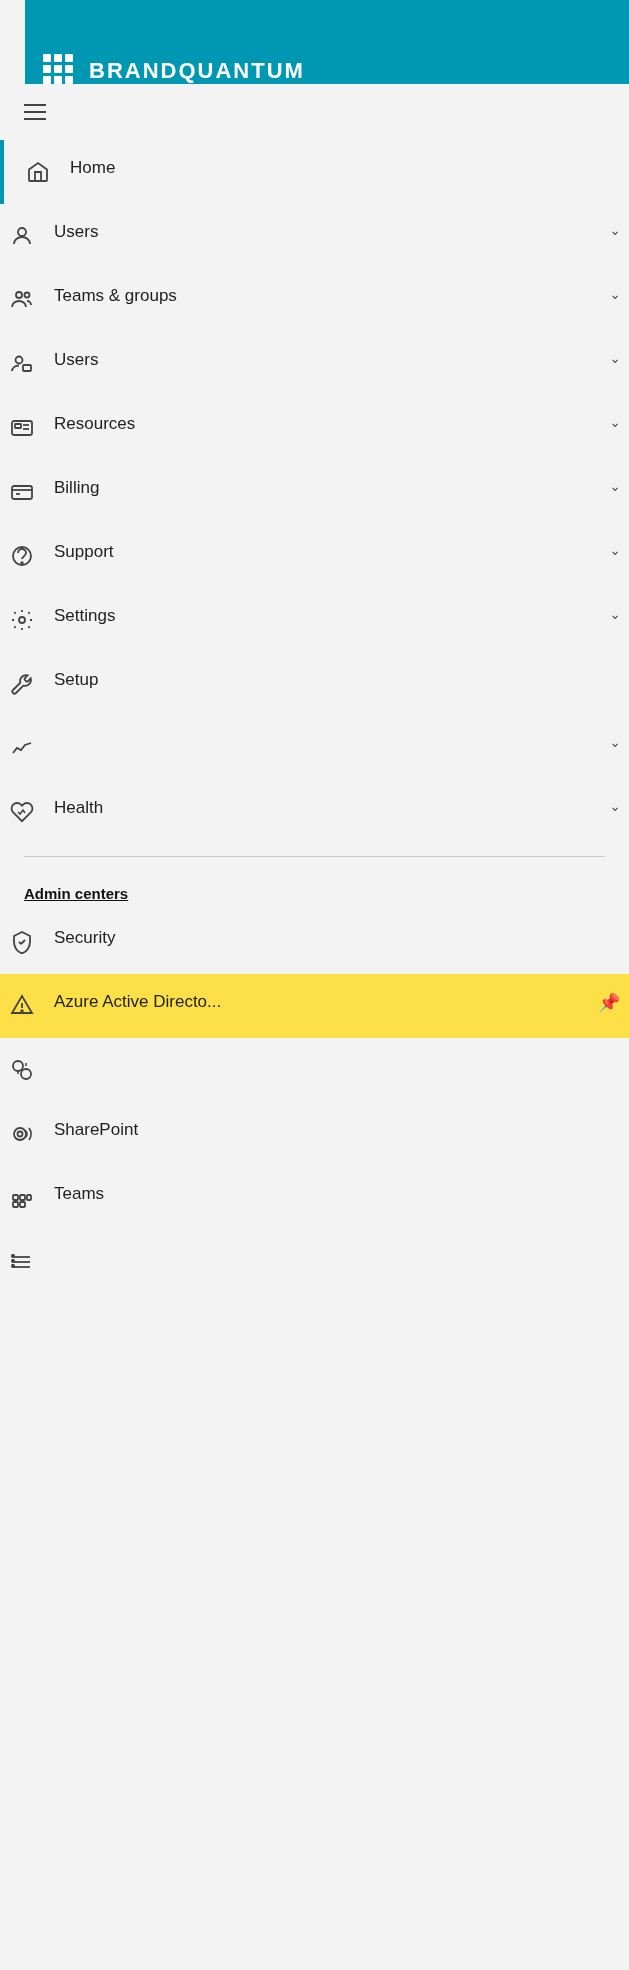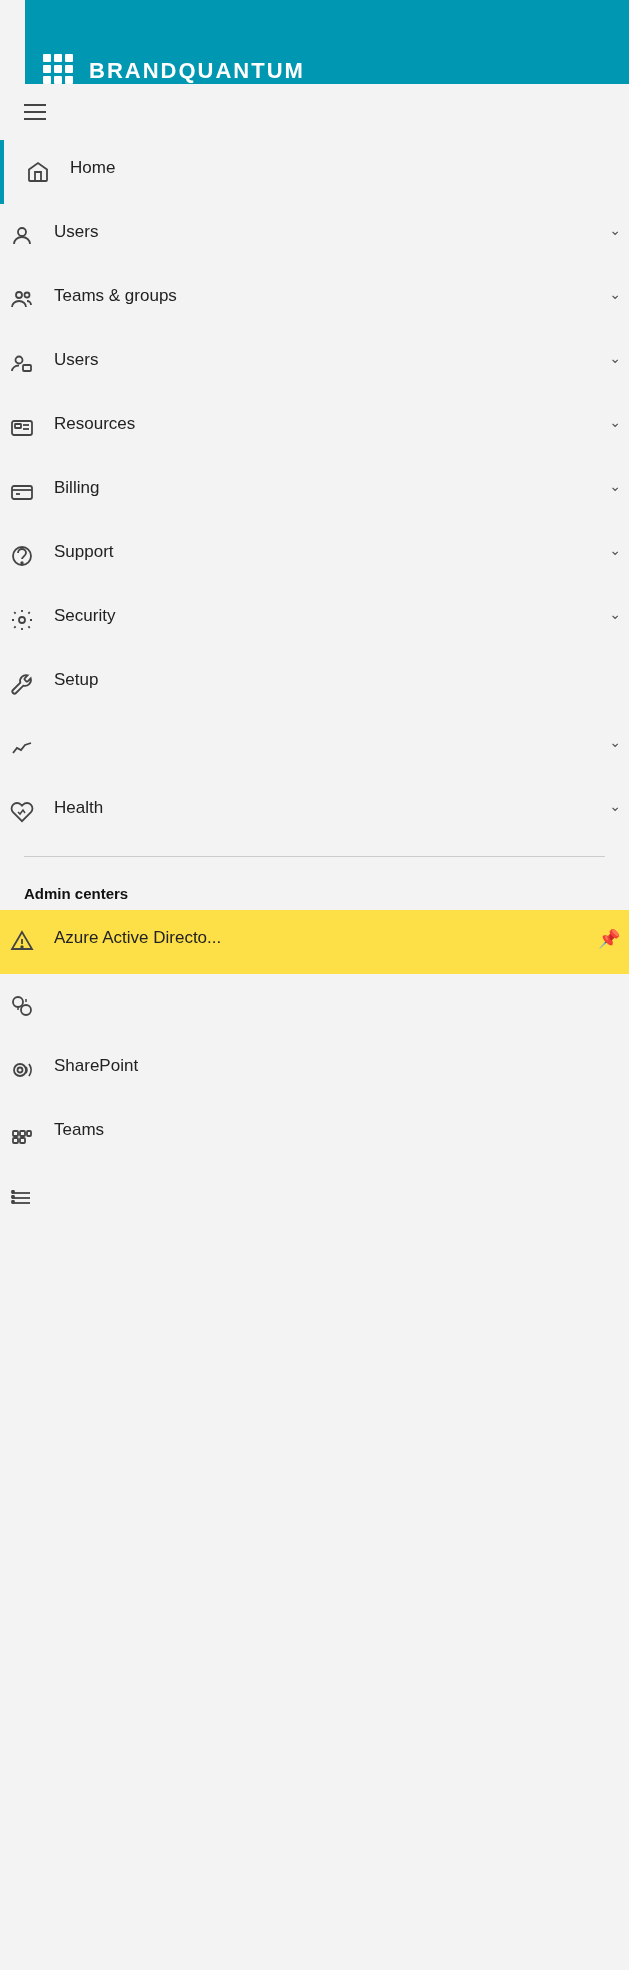--- a/index.html
+++ b/index.html
@@ -103,20 +103,21 @@
       border-top: 1px solid #ccc;
       margin: 12px 24px;
     }
 
     
     .section-label {
       padding: 16px 24px 8px 24px;
       font-size: 15px;
       font-weight: 700;
       color: #111;
+      text-decoration: underline;
     }
 
     
     .nav-item.highlighted {
       background: #fde047;
     }
 
     
     .pin-icon {
       color: #0078d4;
@@ -233,21 +234,21 @@
     <span class="nav-chevron">⌄</span>
   </div>
 
   <div class="nav-item">
     <div class="nav-icon">
       <svg viewBox="0 0 24 24" fill="none" stroke="#444" stroke-width="1.8">
         <circle cx="12" cy="12" r="3"></circle>
         <path d="M12 2v2M12 20v2M4.22 4.22l1.42 1.42M18.36 18.36l1.42 1.42M2 12h2M20 12h2M4.22 19.78l1.42-1.42M18.36 5.64l1.42-1.42"></path>
       </svg>
     </div>
-    <span class="nav-label">Security</span>
+    <span class="nav-label">Settings</span>
     <span class="nav-chevron">⌄</span>
   </div>
 
   <div class="nav-item">
     <div class="nav-icon">
       <svg viewBox="0 0 24 24" fill="none" stroke="#444" stroke-width="1.8">
         <path d="M14.7 6.3a1 1 0 000 1.4l1.6 1.6a1 1 0 001.4 0l3-3a6 6 0 01-7.4 7.4L6 21a2.12 2.12 0 01-3-3l7.3-7.3a6 6 0 017.4-7.4l-3 3z"></path>
       </svg>
     </div>
     <span class="nav-label">Setup</span>
@@ -270,20 +271,30 @@
       </svg>
     </div>
     <span class="nav-label">Health</span>
     <span class="nav-chevron">⌄</span>
   </div>
 
   <hr class="divider">
 
   <div class="section-label">Admin centers</div>
 
+  <div class="nav-item">
+    <div class="nav-icon">
+      <svg viewBox="0 0 24 24" fill="none" stroke="#444" stroke-width="1.8">
+        <path d="M12 2L4 6v6c0 5.25 3.5 10.15 8 11.35C16.5 22.15 20 17.25 20 12V6l-8-4z"></path>
+        <line x1="9" y1="12" x2="11" y2="14"></line>
+        <line x1="11" y1="14" x2="15" y2="10"></line>
+      </svg>
+    </div>
+    <span class="nav-label">Security</span>
+  </div>
 
 
   <div class="nav-item highlighted">
     <div class="nav-icon">
       <svg viewBox="0 0 24 24" fill="none" stroke="#444" stroke-width="1.8">
         <polygon points="12,2 2,19 22,19"></polygon>
         <line x1="12" y1="9" x2="12" y2="14"></line>
         <circle cx="12" cy="17" r="0.8" fill="#444"></circle>
       </svg>
     </div>

